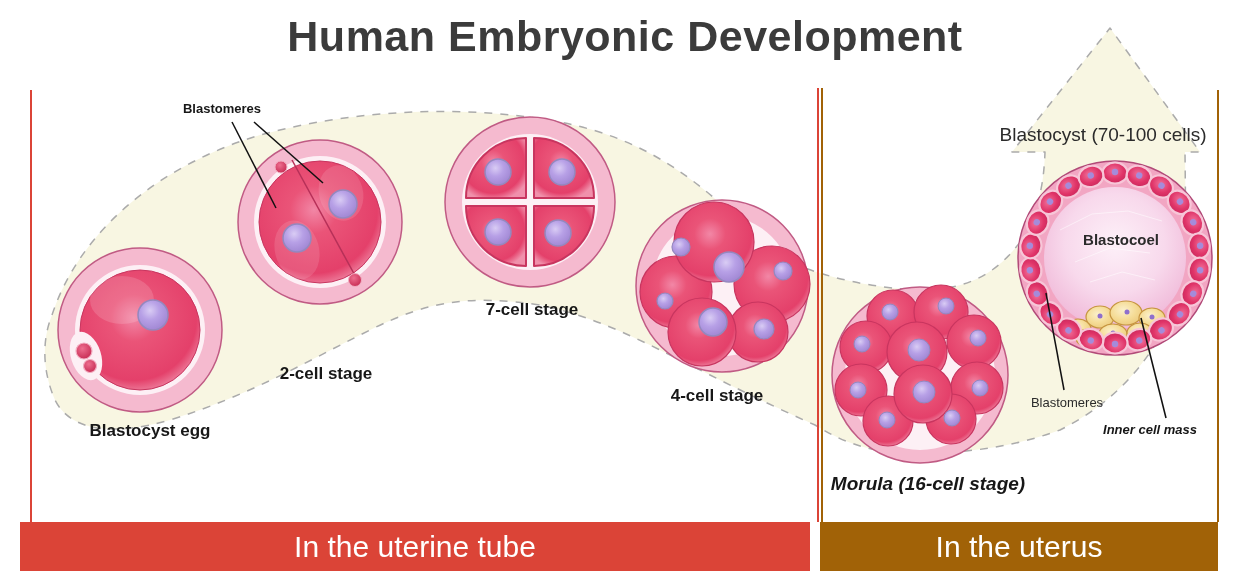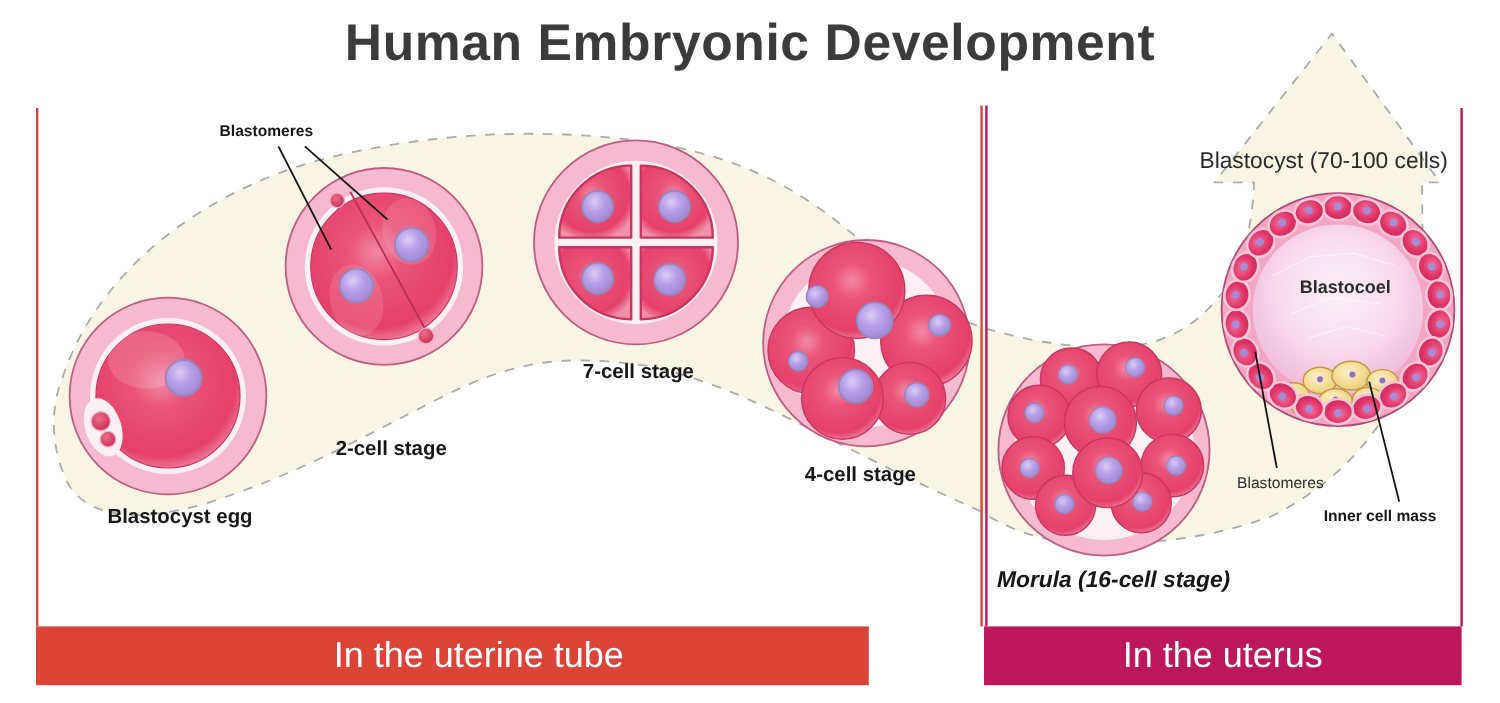--- a/index.html
+++ b/index.html
@@ -10,21 +10,21 @@
   .title{position:absolute;left:625px;top:12px;transform:translateX(-50%);
          font-size:43px;font-weight:800;color:#3b3b3b;letter-spacing:.5px;white-space:nowrap;}
   .lbl{position:absolute;transform:translateX(-50%);white-space:nowrap;
        color:#171717;font-weight:bold;font-size:17px;}
   .lbl.small{font-size:13px;}
   .lbl.big{font-size:19px;}
   .lbl.plain{font-weight:normal;color:#2b2b2b;}
   .lbl.med{font-weight:500;}
   .vline{position:absolute;width:2px;}
   .red{background:#DB4437;}
-  .blue{background:#be185d;text-align:right;}
+  .blue{background:#a16207;text-align:right;}
   .bar{position:absolute;top:522px;height:49px;display:flex;align-items:center;
        justify-content:center;color:#fff;font-size:30px;font-weight:500;}
 </style>
 </head>
 <body>
 
 <div class="stage-area">
 
 <svg width="1250" height="586" viewBox="0 0 1250 586">
   <defs>
@@ -246,22 +246,22 @@
 
 <div class="lbl small" style="left:222px;top:101px;text-align:center;">Blastomeres</div>
 <div class="lbl" style="left:150px;top:421px;">Blastocyst egg</div>
 <div class="lbl" style="left:326px;top:322px;margin-top:42px;">2-cell stage</div>
 <div class="lbl" style="left:532px;top:300px;">7-cell stage</div>
 <div class="lbl" style="left:717px;top:386px;">4-cell stage</div>
 <div class="lbl big" style="left:928px;top:473px;font-style:italic;">Morula (16-cell stage)</div>
 <div class="lbl big med plain" style="left:1103px;top:124px;">Blastocyst (70-100 cells)</div>
 <div class="lbl plain" style="left:1121px;top:231px;font-size:15px;font-weight:bold;">Blastocoel</div>
 <div class="lbl plain small" style="left:1067px;top:395px;">Blastomeres</div>
-<div class="lbl small" style="left:1150px;top:422px;">Inner cell mass</div>
-
-<div class="bar red" style="left:30px; width:650px;padding-left:44px;">
+<div class="lbl small" style="left:1150px;top:422px;font-style:italic;">Inner cell mass</div>
+
+<div class="bar red" style="left:20px; width:790px;">
   <span>In the uterine tube</span>
 </div>
 <div class="bar blue" style="left:820px;width:398px;">
   <span>In the uterus</span>
 </div>
 
 </div>
 
 </body></html>

